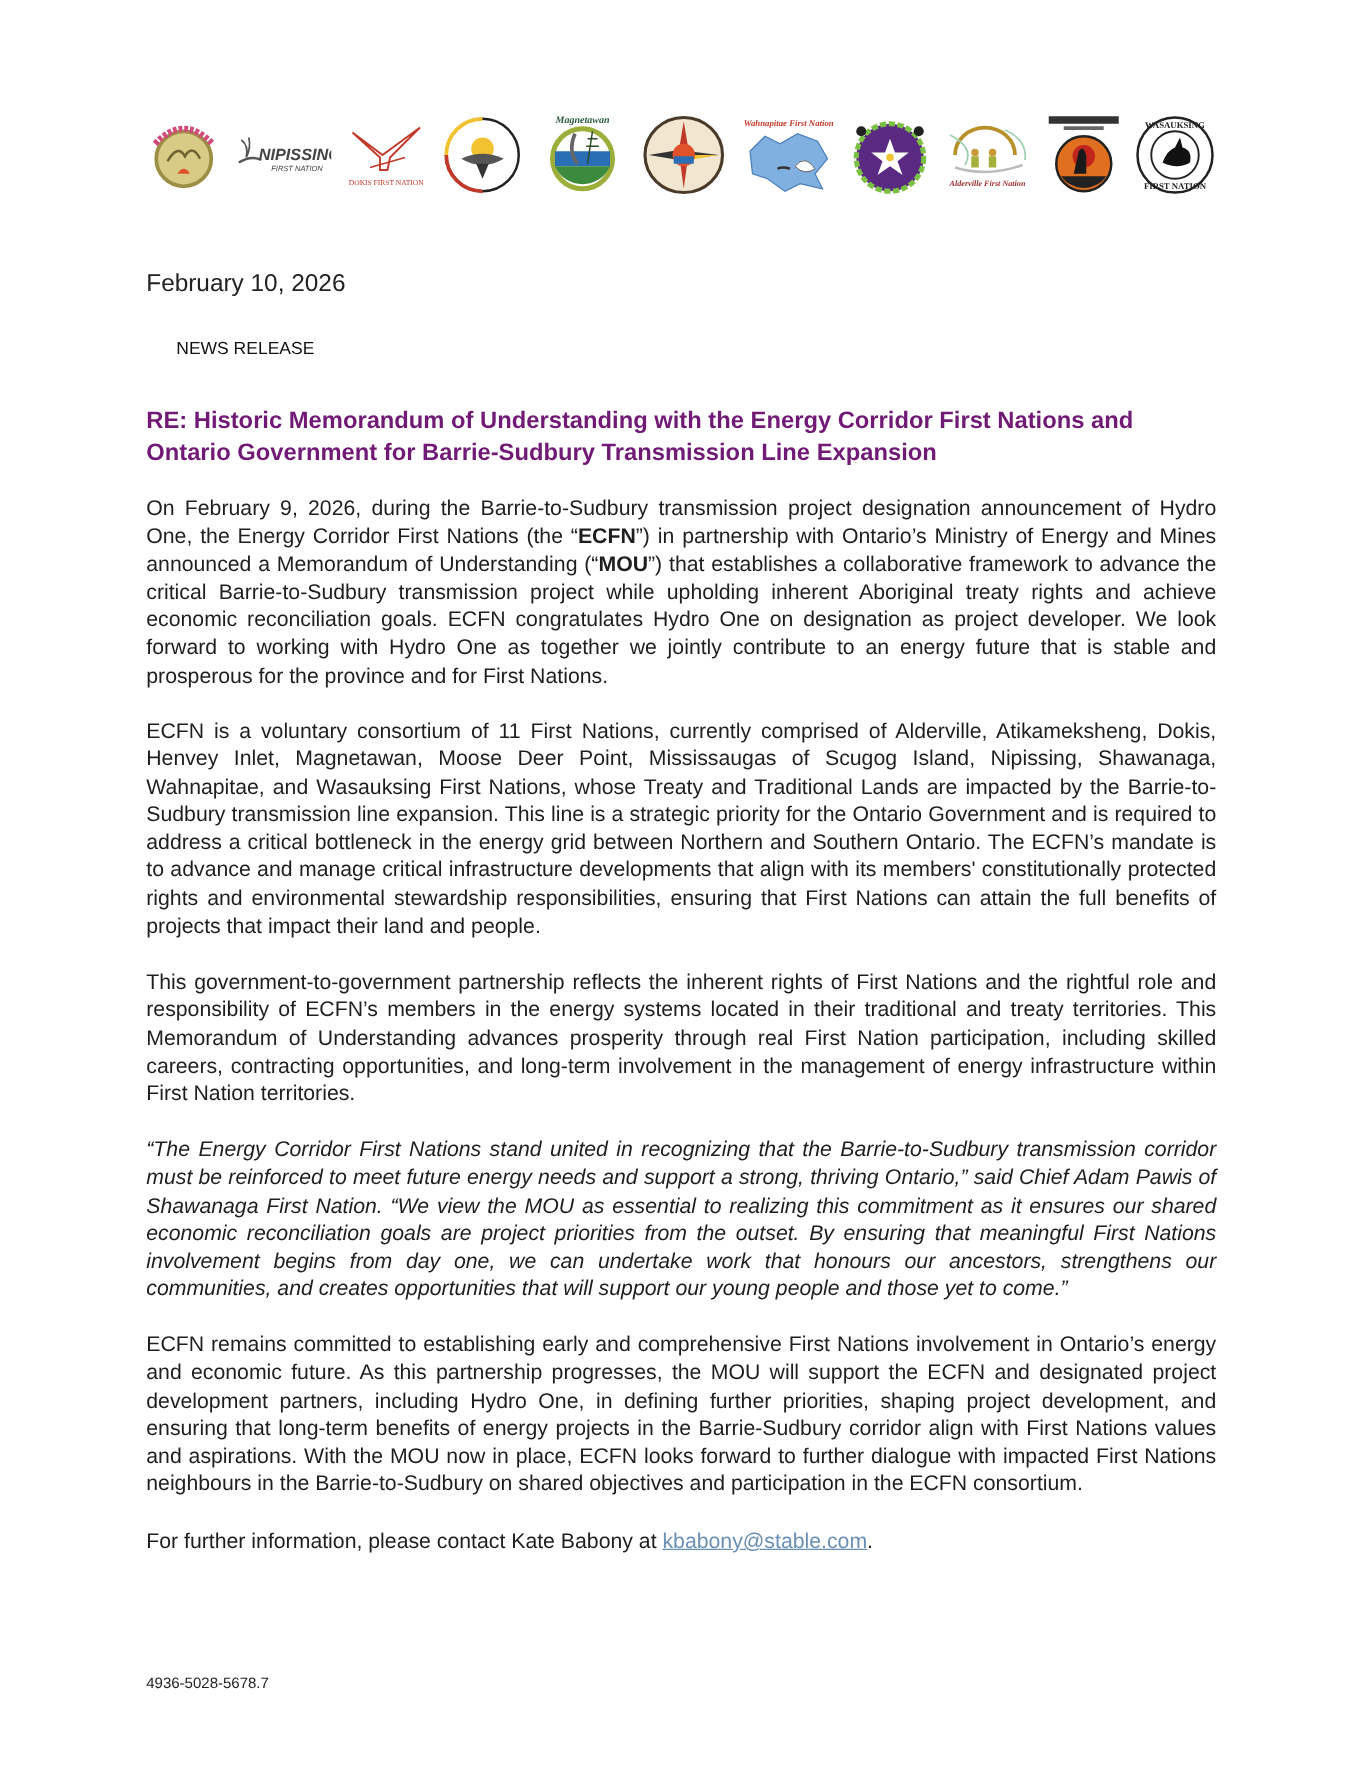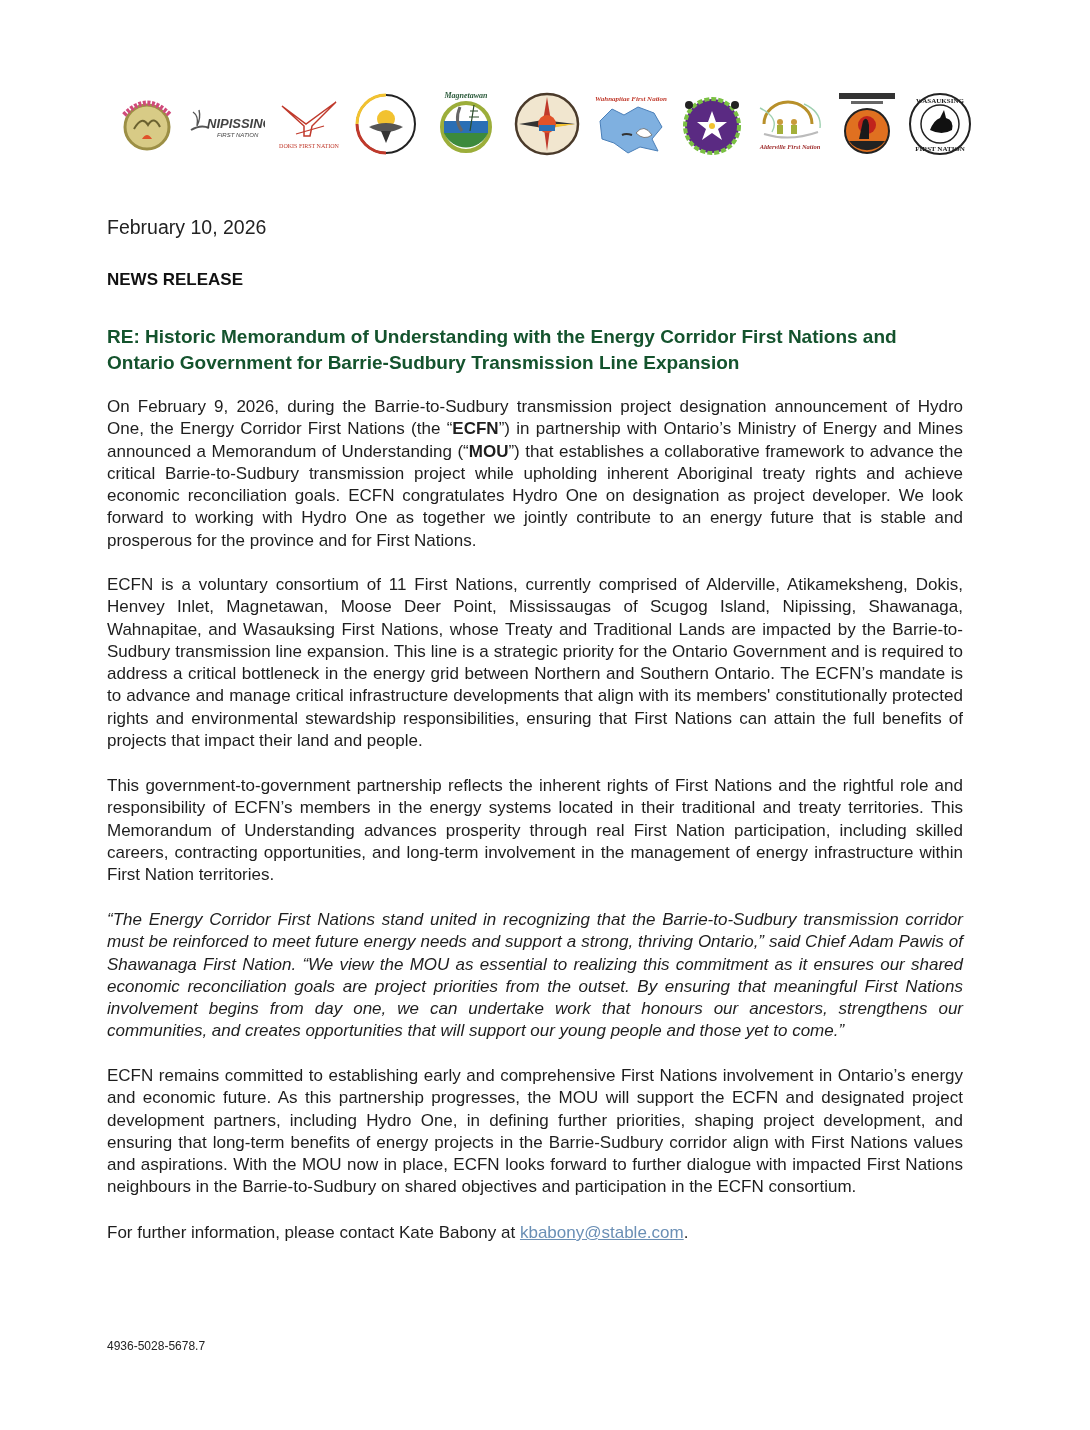--- a/index.html
+++ b/index.html
@@ -6,24 +6,24 @@
   body {
     width: 1090px; height: 1430px; position: relative; overflow: hidden;
     font-family: "Liberation Sans", sans-serif; color: #1a1a1a;
   }
   .logos {
     position: absolute; left: 116px; top: 88px; width: 856px; height: 72px;
     display: flex; align-items: center; justify-content: space-between;
   }
   .logo { display: flex; align-items: center; justify-content: center; height: 68px; }
   .logo svg { display: block; }
-  .page { position: absolute; left: 107px; width: 856px; }
+  .page { position: absolute; left: 117px; width: 856px; }
   .date { top: 216px; font-size: 19.5px; color: #222; }
-  .release { top: 270px; font-size: 17px; font-weight: bold; color: #111; }
-  .subject { top: 324px; font-size: 19px; font-weight: bold; line-height: 26px; color: #14532d; }
+  .release { top: 270px; font-size: 14px; font-weight: normal; color: #111; margin-left: 24px; }
+  .subject { top: 324px; font-size: 19px; font-weight: bold; line-height: 26px; color: #701a75; }
   .para {
     font-size: 17px; line-height: 22.3px; text-align: justify; color: #1e1e1e;
   }
   .p1 { top: 396px; }
   .p2 { top: 574px; }
   .p3 { top: 775px; }
   .p4 { top: 909px; font-style: italic; }
   .p5 { top: 1065px; }
   .p6 { top: 1222px; }
   .para b { font-weight: bold; }

